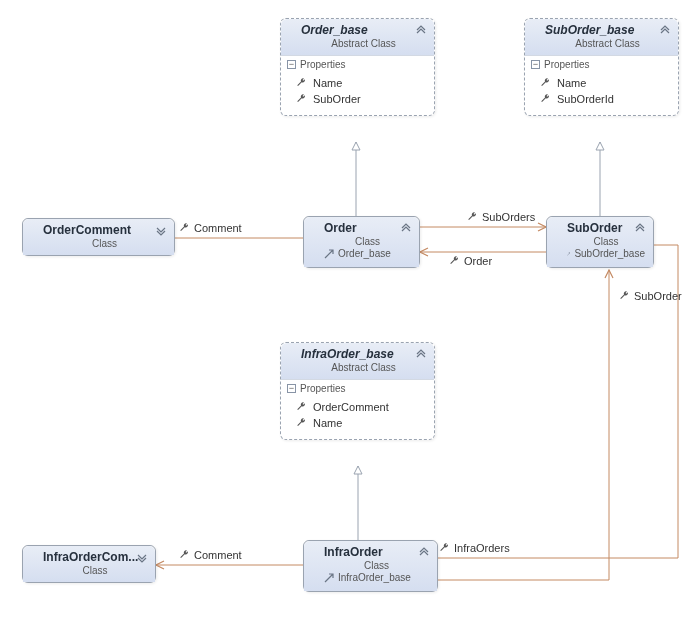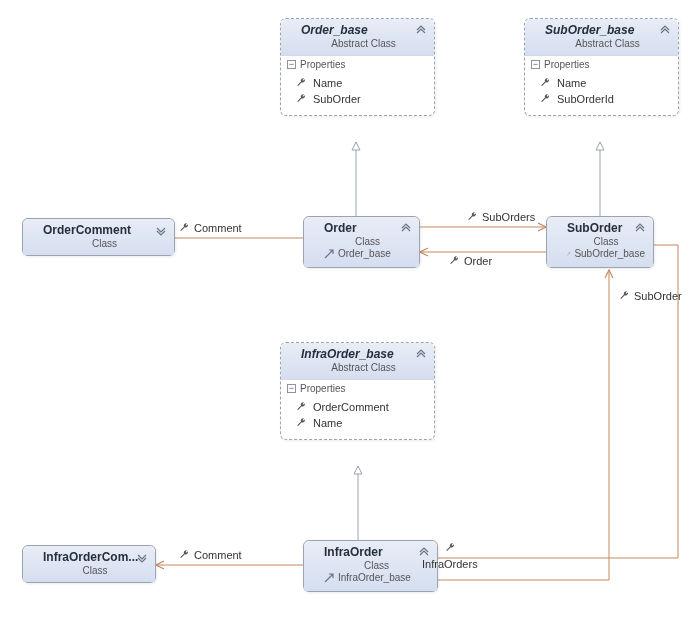--- a/index.html
+++ b/index.html
@@ -284,21 +284,21 @@
         <path d="M13 3a3 3 0 0 1-4 4L4 12l-1-1 5-5a3 3 0 0 1 4-4l-2 2 1 1 2-2z" fill="#555"></path>
       </svg>
   <span>Order</span>
 </div>
 <div class="assoc-label" style="left:618px; top:290px;">
   <svg class="wrench" viewBox="0 0 16 16">
         <path d="M13 3a3 3 0 0 1-4 4L4 12l-1-1 5-5a3 3 0 0 1 4-4l-2 2 1 1 2-2z" fill="#555"></path>
       </svg>
   <span>SubOrder</span>
 </div>
-<div class="assoc-label" style="left:422px; top:542px;flex-direction:column;">
+<div class="assoc-label" style="left:438px; top:542px;">
   <svg class="wrench" viewBox="0 0 16 16">
         <path d="M13 3a3 3 0 0 1-4 4L4 12l-1-1 5-5a3 3 0 0 1 4-4l-2 2 1 1 2-2z" fill="#555"></path>
       </svg>
   <span>InfraOrders</span>
 </div>
 <div class="assoc-label" style="left:178px; top:549px;">
   <svg class="wrench" viewBox="0 0 16 16">
         <path d="M13 3a3 3 0 0 1-4 4L4 12l-1-1 5-5a3 3 0 0 1 4-4l-2 2 1 1 2-2z" fill="#555"></path>
       </svg>
   <span>Comment</span>

